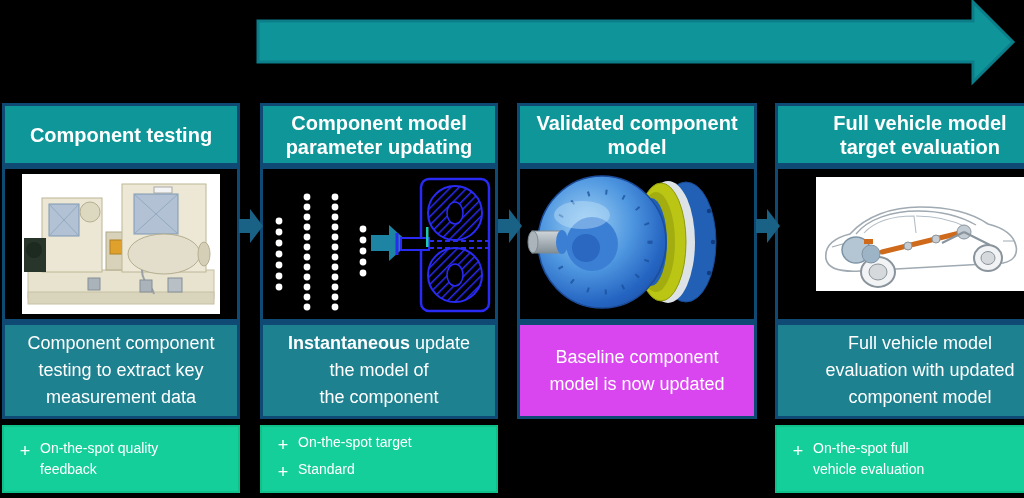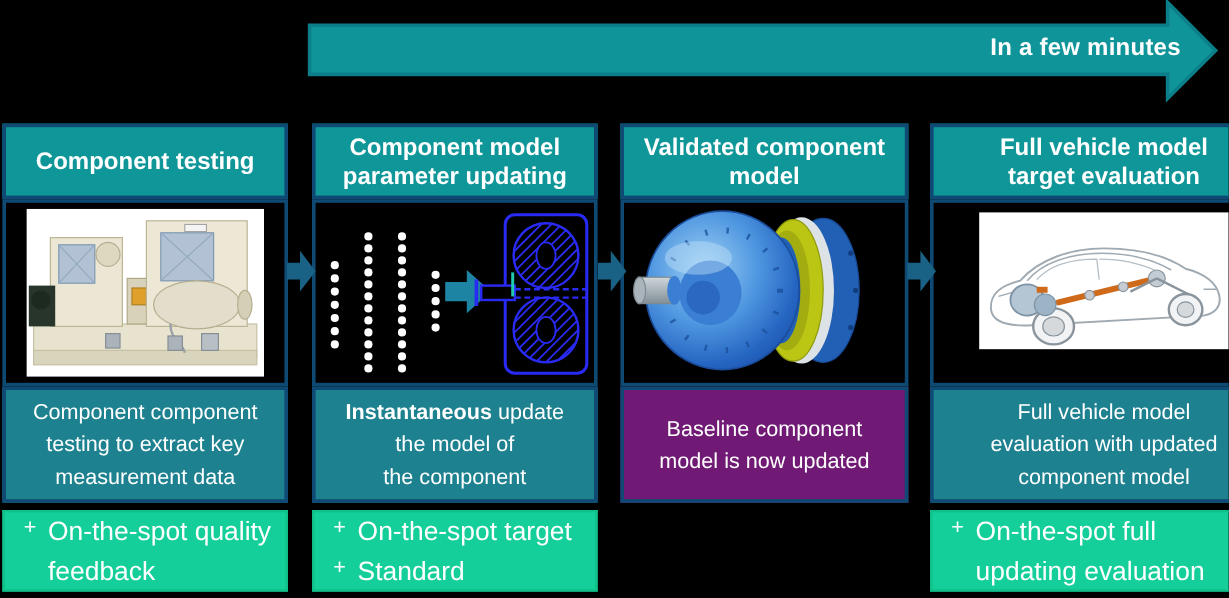--- a/index.html
+++ b/index.html
@@ -25,48 +25,47 @@
   .img-box{
     height:156px;box-sizing:border-box;flex:none;position:relative;
     background:#000;border:3px solid #0e4a74;
     display:flex;align-items:center;justify-content:center;overflow:hidden;
   }
   .desc-box{
     height:97px;box-sizing:border-box;flex:none;
     background:#1d8190;border:3px solid #0e4a74;
     display:flex;align-items:center;justify-content:center;
   }
-  .desc-box.bright{background:#701a75;}
+  .desc-box.bright{background:#d946ef;}
   .desc-text{
     text-align:center;font-size:18px;line-height:1.5;white-space:pre-line;
   }
   .desc-text b{font-weight:bold;text-align:center;}
   .green-box{
     margin-top:6px;height:68px;box-sizing:border-box;flex:none;
     background:#15cf9a;border:2px solid #10c08a;
     display:flex;flex-direction:column;justify-content:center;
     padding:2px 6px;
   }
   .bullet-row{display:flex;align-items:flex-start;}
   .bullet-marker{flex:none;width:30px;text-align:center;font-size:18px;line-height:1.5;}
-  .bullet-text{font-size:22px;line-height:1.5;white-space:pre-line;text-align:left;}
+  .bullet-text{font-size:14px;line-height:1.5;white-space:pre-line;text-align:left;}
   
   .flow-arrow{position:absolute;top:209px;}
   
   .illu{display:block;}
 </style>
 </head>
 <body>
 
 <div class="stage">
 
   <svg class="banner-arrow-svg" width="762" height="86" viewBox="0 0 762 86">
     <polygon points="2,21 717,21 717,2 757,42 717,82 717,62 2,62" fill="#0f9599" stroke="#0b7e8a" stroke-width="3"></polygon>
   </svg>
-  <div class="banner-label">In a few minutes</div>
 
   <div class="column" style="left:2px;width:238px;">
     <div class="col-header">Component testing</div>
     <div class="img-box">
       <svg class="illu" width="198" height="140" viewBox="0 0 198 140">
         <rect x="0" y="0" width="198" height="140" fill="#ffffff"></rect>
         <rect x="6" y="96" width="186" height="28" fill="#e7e3cf" stroke="#c6c0a4"></rect>
         <rect x="6" y="118" width="186" height="12" fill="#d9d4bc" stroke="#c6c0a4"></rect>
 
         <rect x="20" y="24" width="60" height="74" fill="#ebe7d4" stroke="#bcb696"></rect>
@@ -265,21 +264,21 @@
     </div>
     <div class="desc-box">
       <div class="desc-text">Full vehicle model
 evaluation with updated
 component model</div>
     </div>
     <div class="green-box">
       <div class="bullet-row">
         <span class="bullet-marker">+</span>
         <span class="bullet-text">On-the-spot full
-updating evaluation</span>
+vehicle evaluation</span>
       </div>
     </div>
   </div>
 
   <svg class="flow-arrow" style="left:239px;" width="24" height="34" viewBox="0 0 24 34">
     <polygon points="0,10 11,10 11,0 24,17 11,34 11,24 0,24" fill="#1a6285"></polygon>
   </svg>
   <svg class="flow-arrow" style="left:498px;" width="24" height="34" viewBox="0 0 24 34">
     <polygon points="0,10 11,10 11,0 24,17 11,34 11,24 0,24" fill="#1a6285"></polygon>
   </svg>

